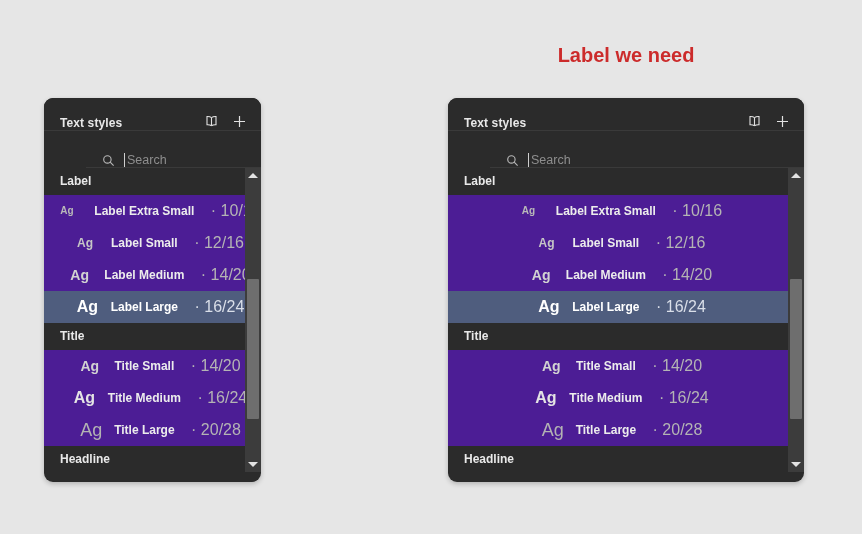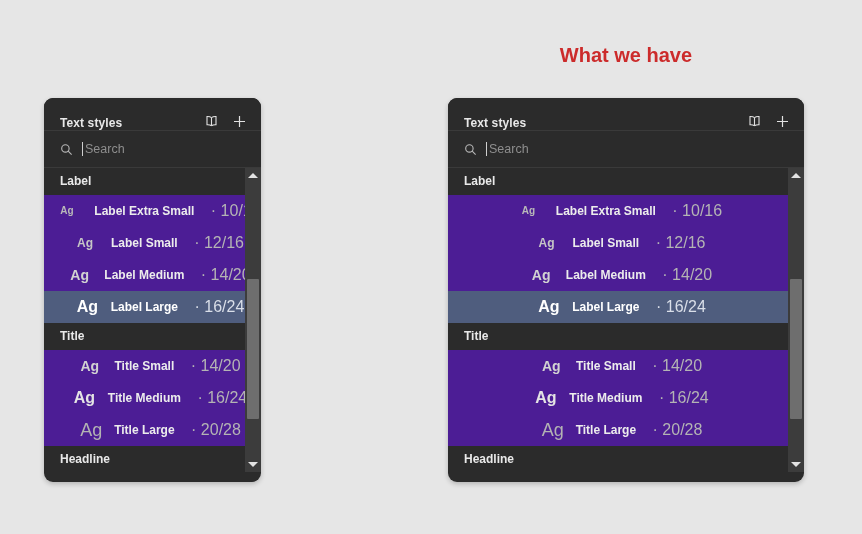--- a/index.html
+++ b/index.html
@@ -59,23 +59,24 @@
     width: 17px; height: 17px;
     display: flex; align-items: center; justify-content: center;
     color: #e2e2e2;
   }
   .hicon svg { display: block; }
 
   .search-row {
     height: 37px;
     background: #2b2b2b;
     display: flex;
-    align-items: center;
+    align-items: flex-end;
     padding: 0 12px 0 16px;
     border-bottom: 1px solid #3a3a3a;
+    margin-left: 42px;
   }
   .search-icon { color: #b9b9b9; display: flex; margin-right: 9px; }
   .search-icon svg { display: block; }
   .search-field {
     position: relative;
     display: flex;
     align-items: center;
     flex: 1;
   }
   .caret {
@@ -196,21 +197,21 @@
     position: absolute;
     left: 0; width: 2px;
     background: #3d3d3d;
   }
 </style>
 </head>
 <body>
 
 <div class="stage">
 
-  <div class="caption" id="caption-need">What we have</div>
+  <div class="caption" id="caption-need">Label we need</div>
 
   <div class="panel" id="panel-have">
 
     <div class="panel-header">
       <div class="panel-title">Text styles</div>
       <div class="header-icons">
         <div class="hicon">
           <svg width="17" height="17" viewBox="0 0 17 17" fill="none" stroke="currentColor" stroke-width="1.1">
             <path d="M8.5 4.6C7.4 3.7 5.9 3.4 4 3.5v8.2c1.9-.1 3.4.2 4.5 1.1"></path>
             <path d="M8.5 4.6c1.1-.9 2.6-1.2 4.5-1.1v8.2c-1.9-.1-3.4.2-4.5 1.1"></path>

